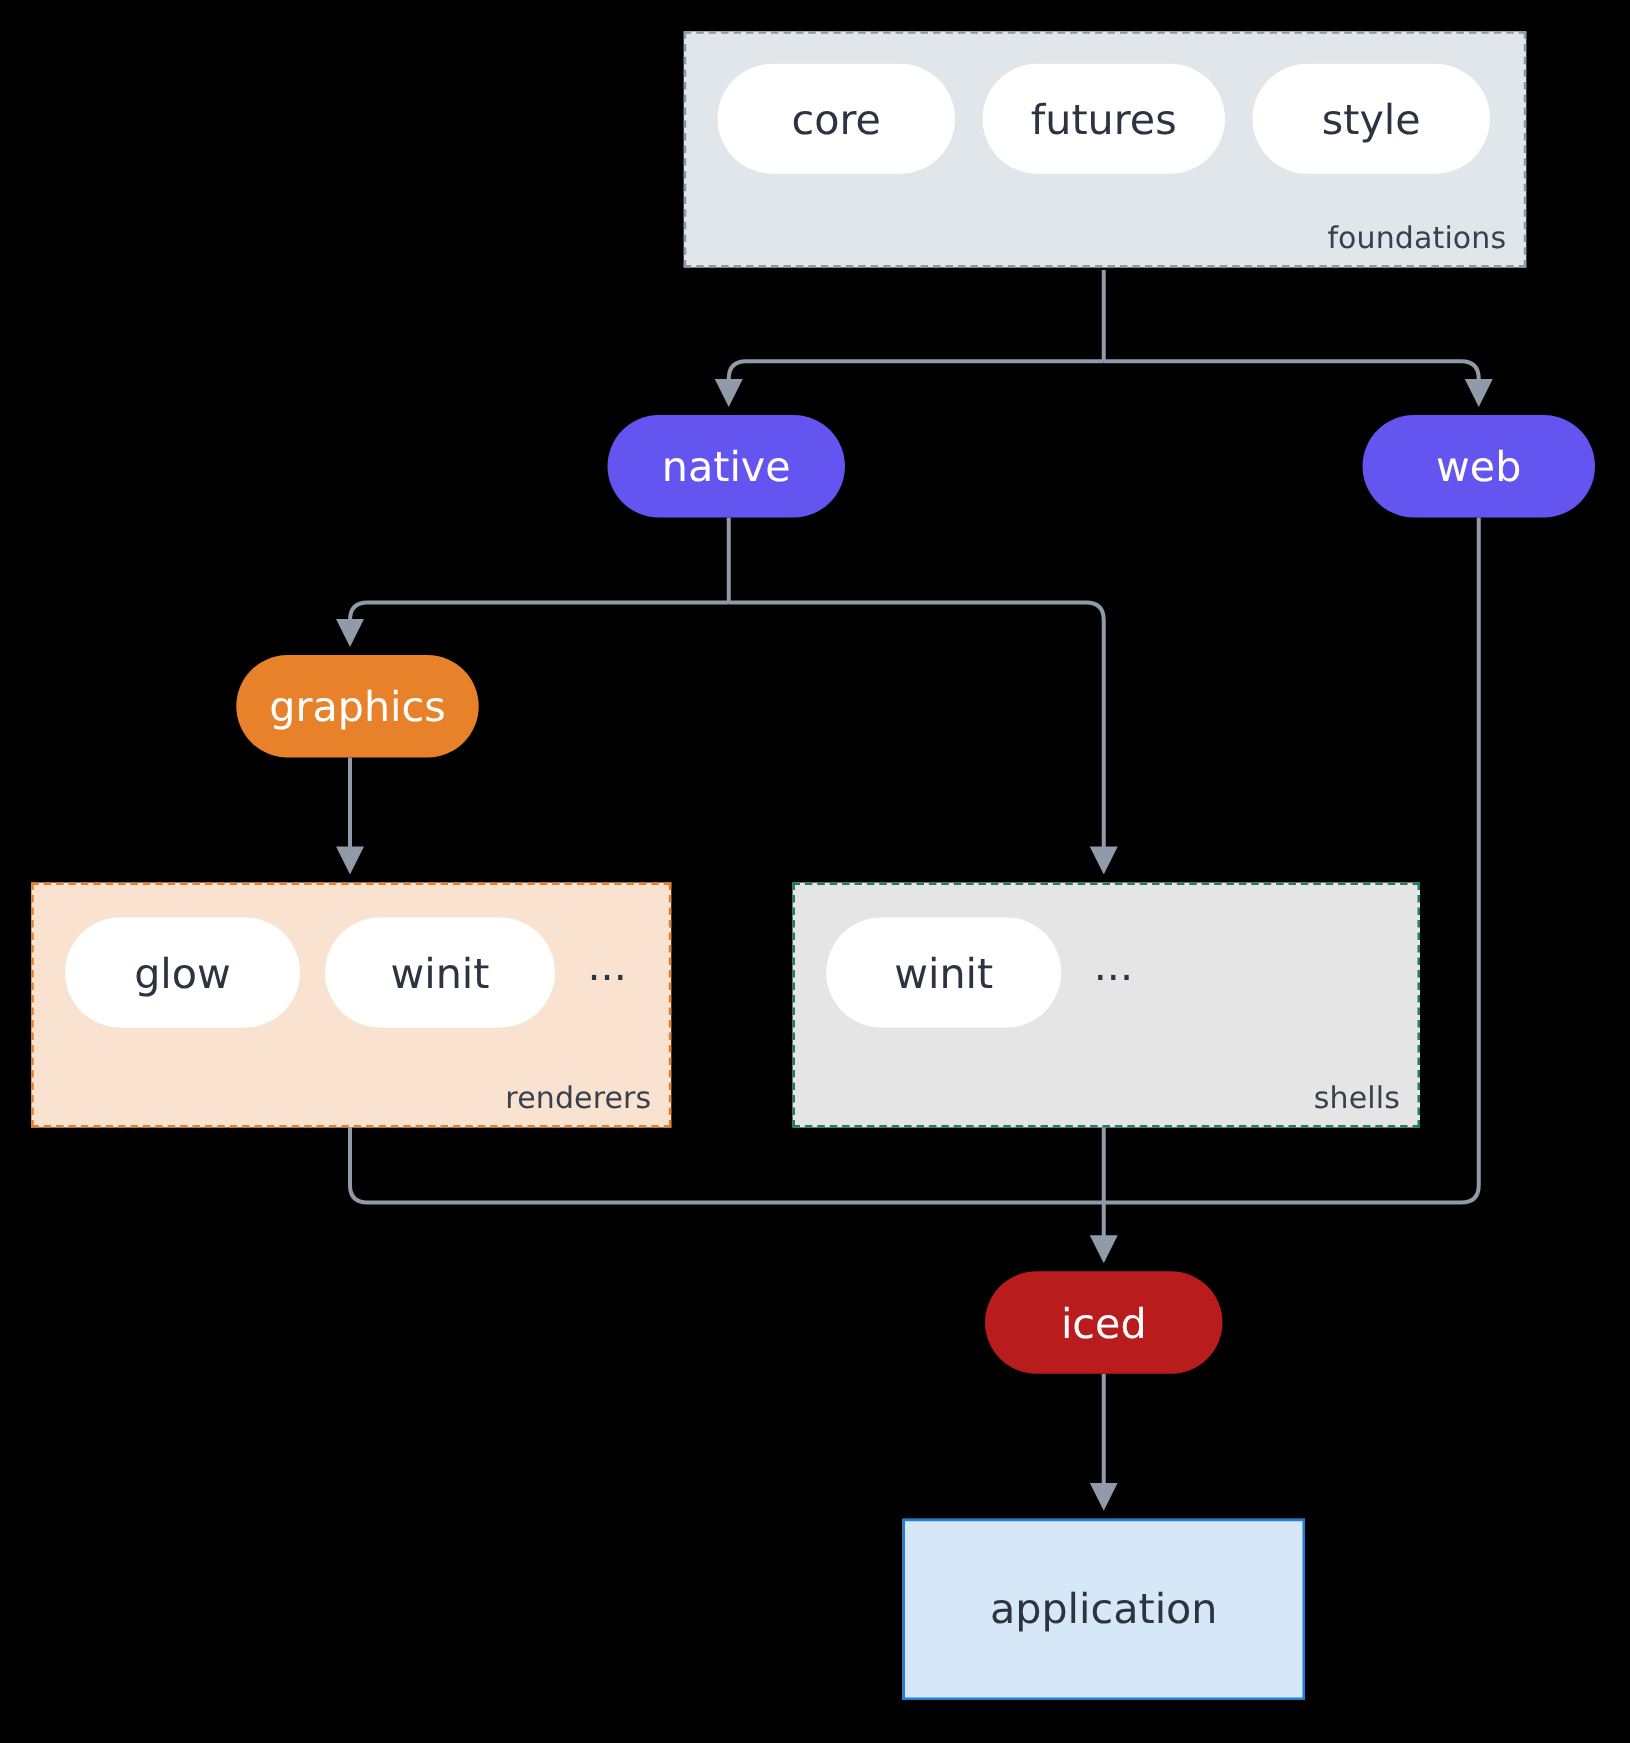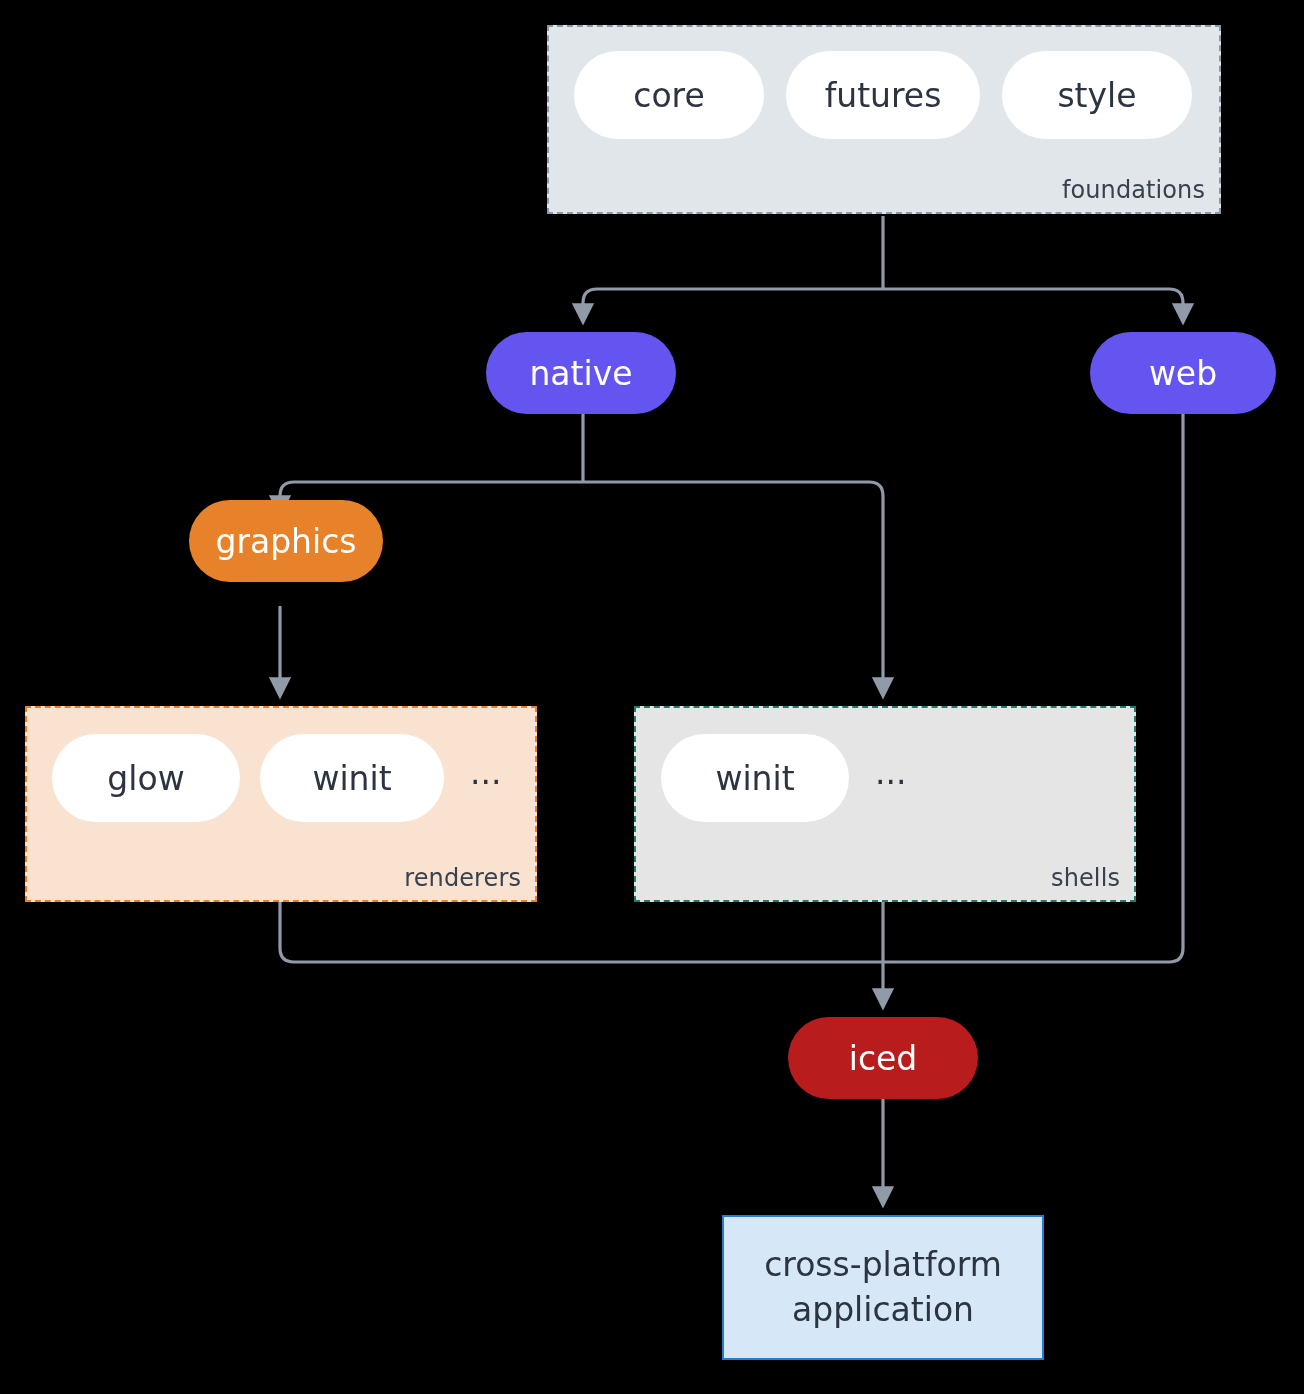--- a/index.html
+++ b/index.html
@@ -105,21 +105,21 @@
     left: 486px; top: 332px;
     width: 190px; height: 82px;
     background: #6455F0;
   }
   #node-web {
     left: 1090px; top: 332px;
     width: 186px; height: 82px;
     background: #6455F0;
   }
   #node-graphics {
-    left: 189px; top: 500px;
+    left: 189px; top: 524px;
     width: 194px; height: 82px;
     background: #E8822A;
   }
   #node-iced {
     left: 788px; top: 1017px;
     width: 190px; height: 82px;
     background: #b91c1c;
   }
 
   
@@ -227,17 +227,16 @@
 
   <div class="node" id="node-graphics">
     <span>graphics</span>
   </div>
 
   <div class="node" id="node-iced">
     <span>iced</span>
   </div>
 
   <div id="node-app">
-    <span>cross-platform</span>
     <span>application</span>
   </div>
 
 </div>
 
 </body></html>

